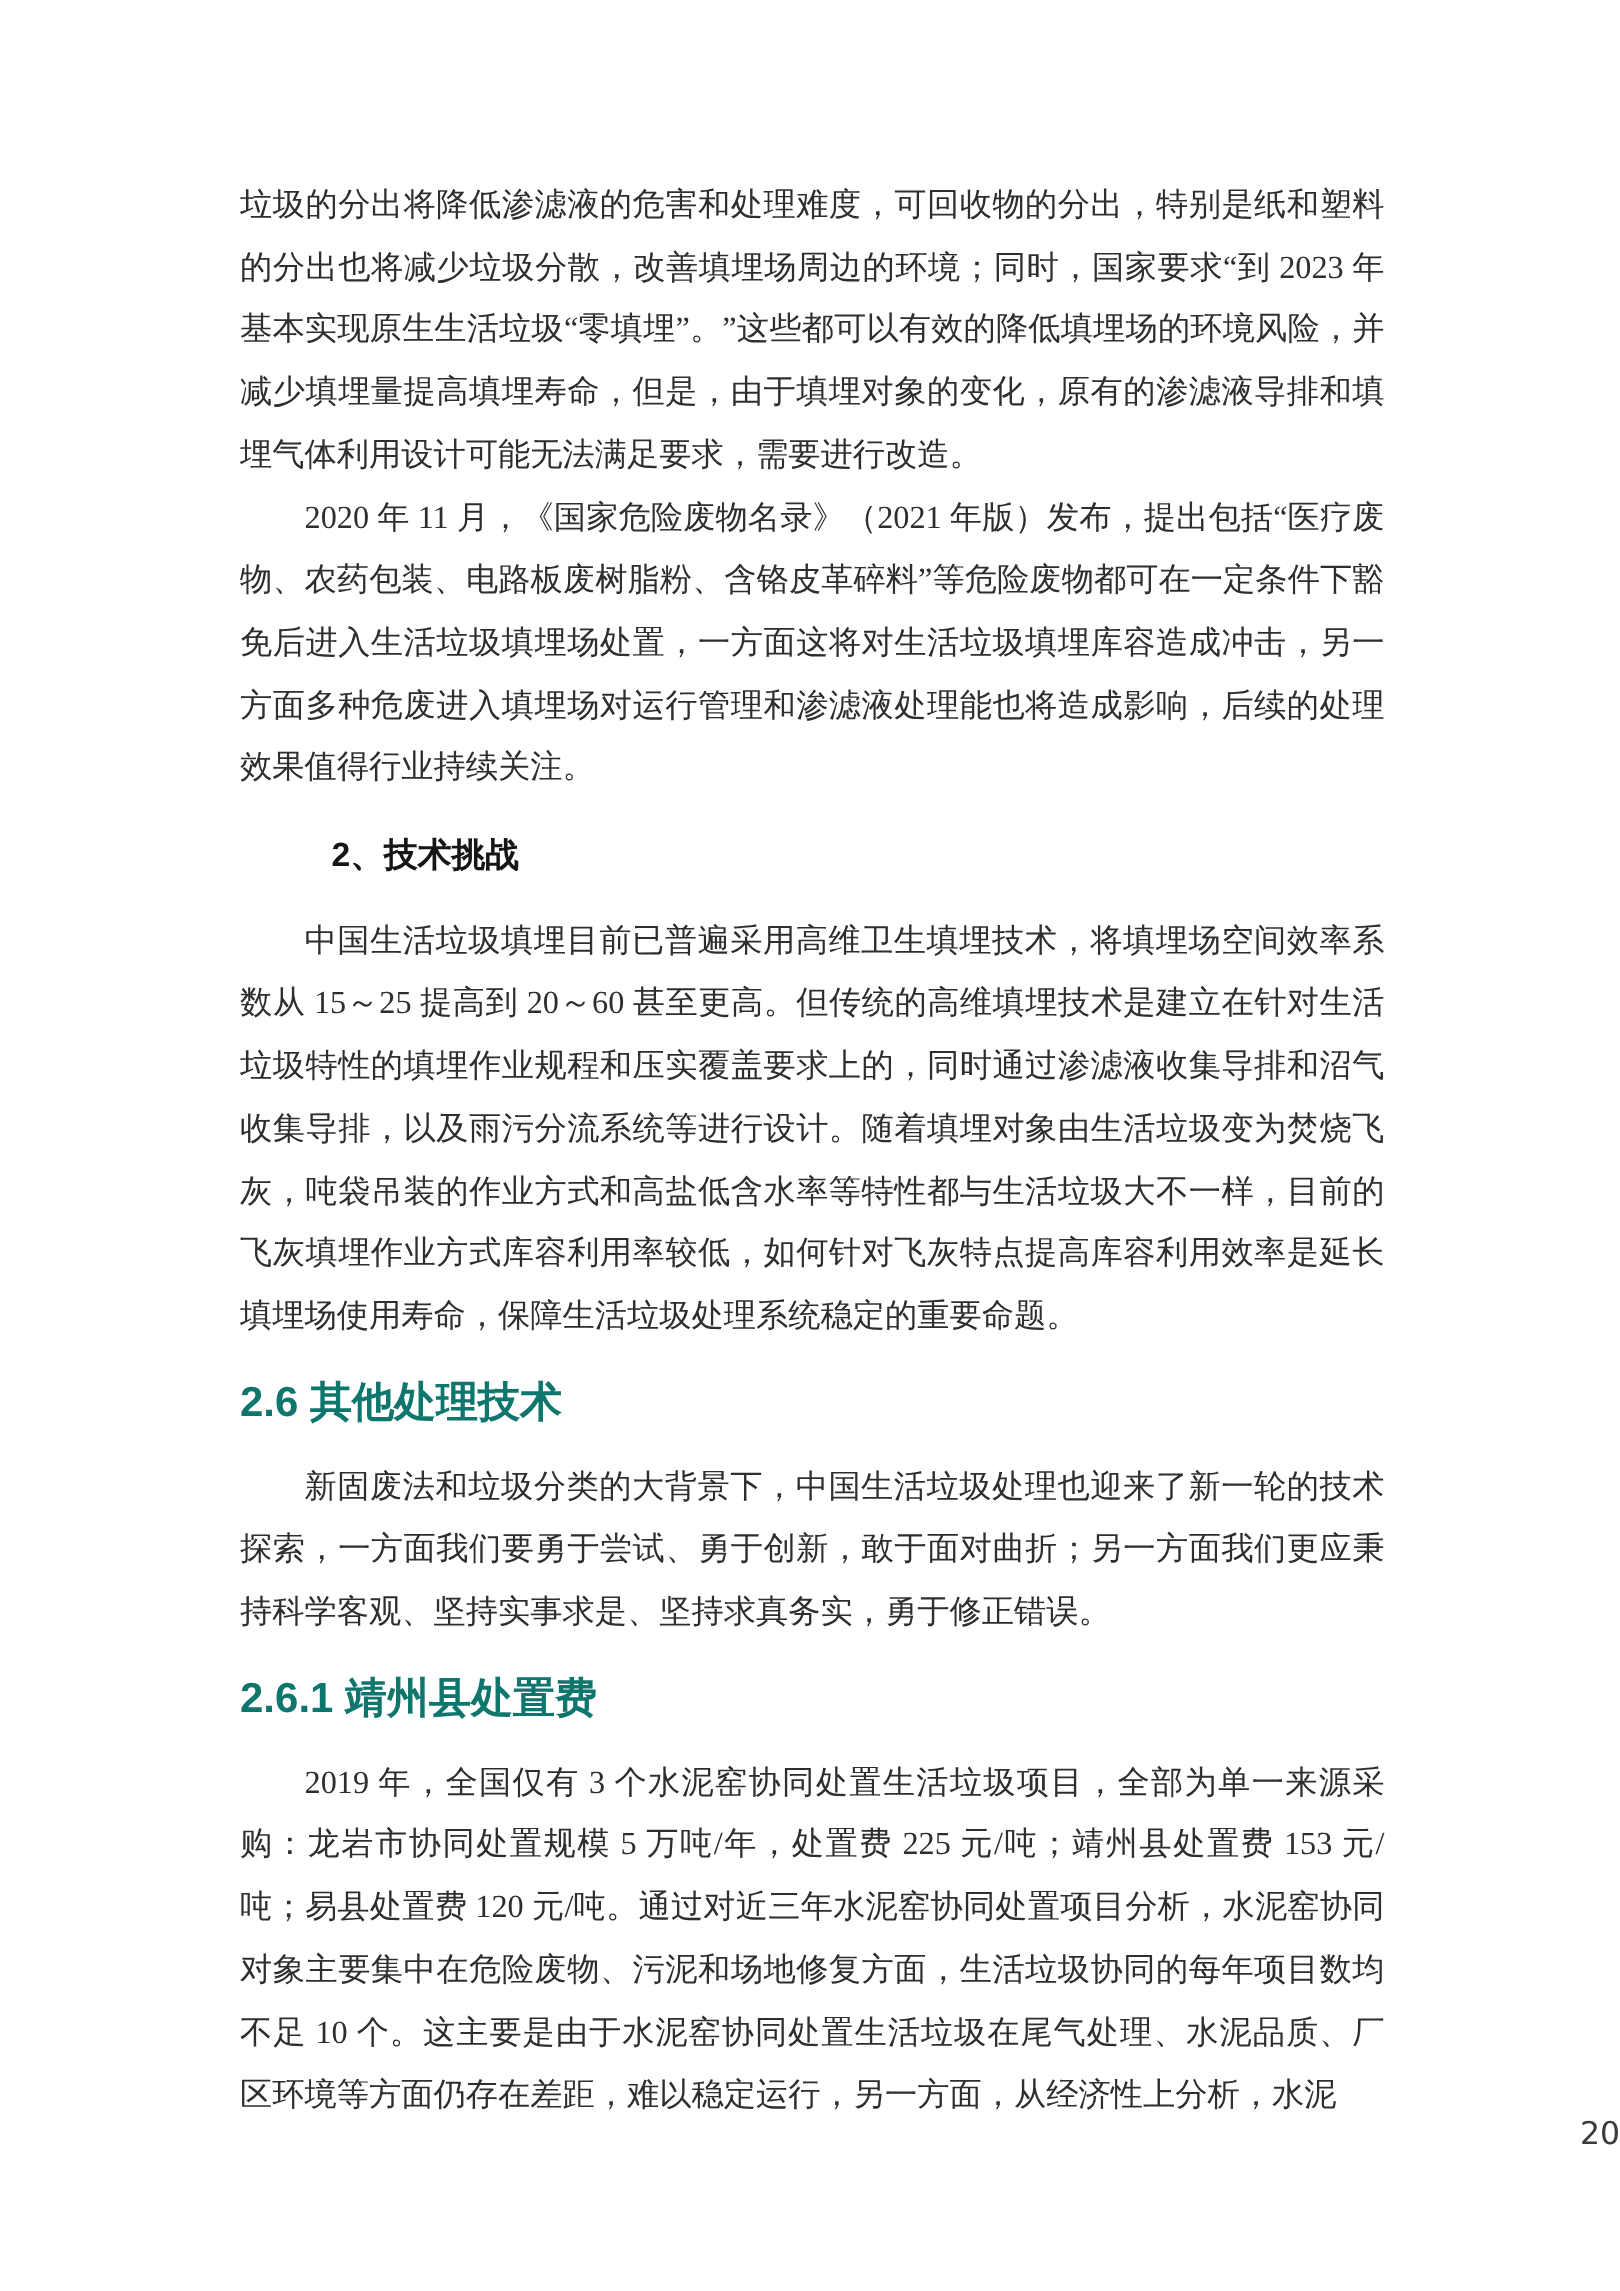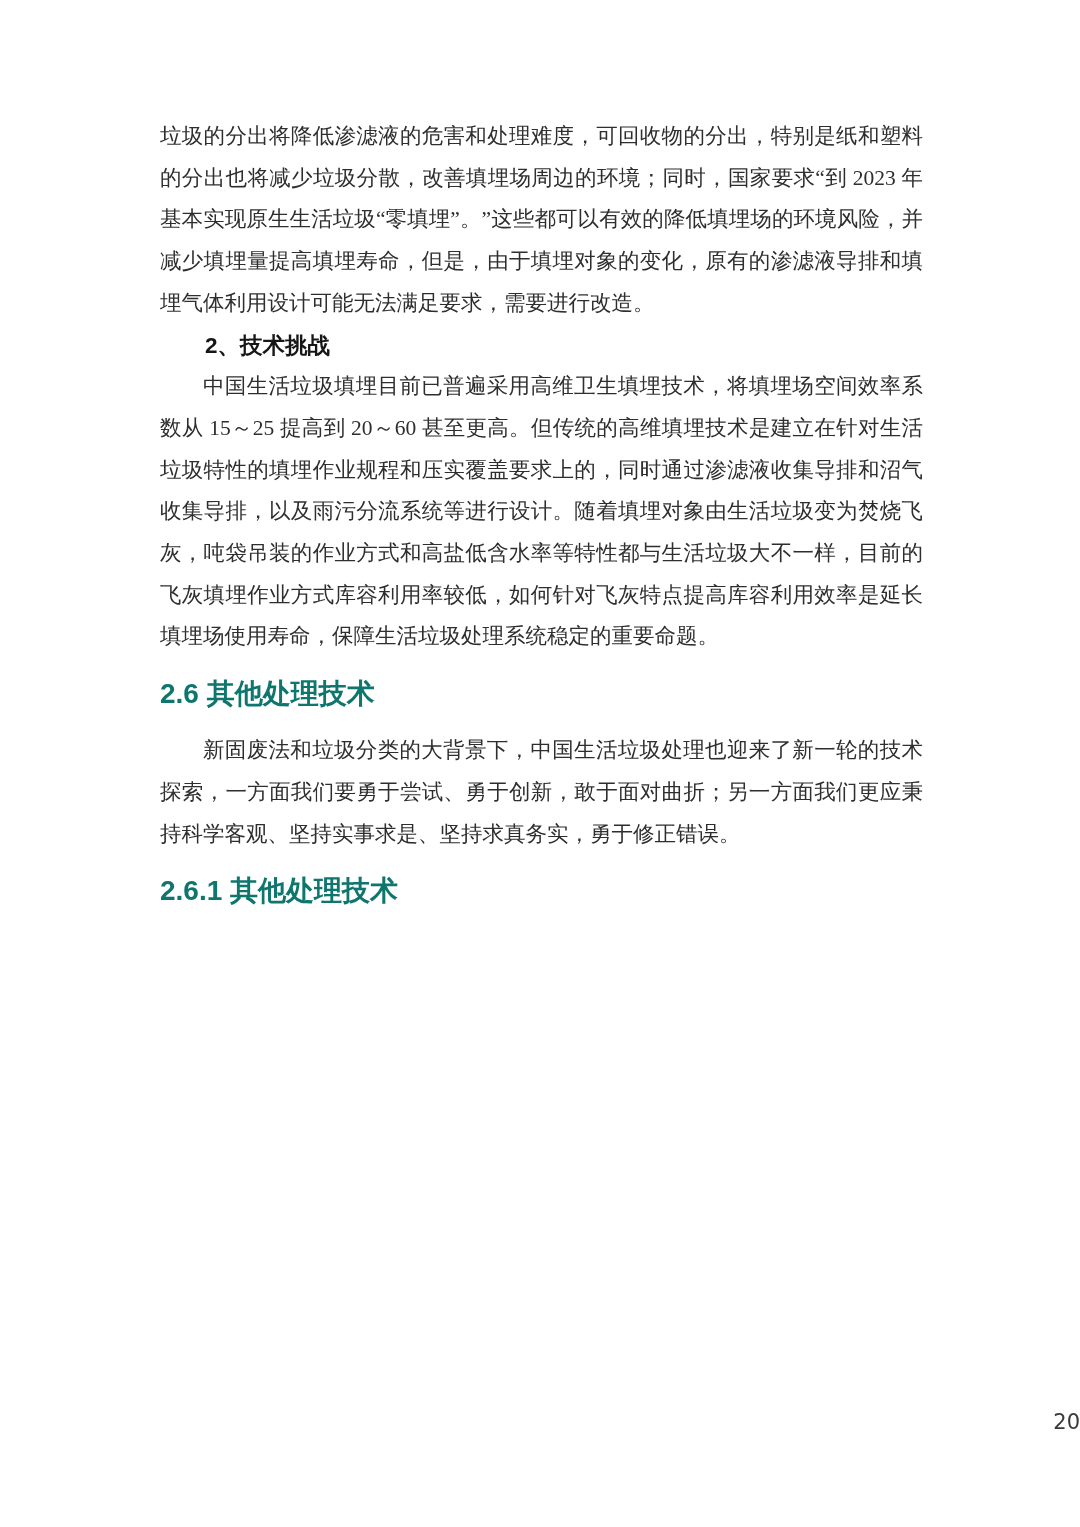--- a/index.html
+++ b/index.html
@@ -37,21 +37,21 @@
   .doc h2 {
     margin: 14px 0 14px 0;
     font-family: "Liberation Sans", "DejaVu Sans", sans-serif;
     font-size: 28px;
     line-height: 44px;
     font-weight: 700;
     color: #0f766e;
     text-align: left;
   }
   .doc h3 {
-    margin: 0;
+    margin: 16px;
     font-family: "Liberation Sans", "DejaVu Sans", sans-serif;
     font-size: 22.5px;
     line-height: 41.7px;
     font-weight: 700;
     color: #161616;
     text-indent: 2em;
     text-align: left;
   }
   .page-number {
     position: absolute;
@@ -83,23 +83,25 @@
     white-space: nowrap;
   }
 </style>
 </head>
 <body>
 
 <div class="page">
 
   <main class="doc">
       <p>垃圾的分出将降低渗滤液的危害和处理难度，可回收物的分出，特别是纸和塑料的分出也将减少垃圾分散，改善填埋场周边的环境；同时，国家要求“到 2023 年基本实现原生生活垃圾“零填埋”。”这些都可以有效的降低填埋场的环境风险，并减少填埋量提高填埋寿命，但是，由于填埋对象的变化，原有的渗滤液导排和填埋气体利用设计可能无法满足要求，需要进行改造。</p>
+      <p class="indent">2020 年 11 月，《国家危险废物名录》（2021 年版）发布，提出包括“医疗废物、农药包装、电路板废树脂粉、含铬皮革碎料”等危险废物都可在一定条件下豁免后进入生活垃圾填埋场处置，一方面这将对生活垃圾填埋库容造成冲击，另一方面多种危废进入填埋场对运行管理和渗滤液处理能也将造成影响，后续的处理效果值得行业持续关注。</p>
       <h3>2、技术挑战</h3>
       <p class="indent">中国生活垃圾填埋目前已普遍采用高维卫生填埋技术，将填埋场空间效率系数从 15～25 提高到 20～60 甚至更高。但传统的高维填埋技术是建立在针对生活垃圾特性的填埋作业规程和压实覆盖要求上的，同时通过渗滤液收集导排和沼气收集导排，以及雨污分流系统等进行设计。随着填埋对象由生活垃圾变为焚烧飞灰，吨袋吊装的作业方式和高盐低含水率等特性都与生活垃圾大不一样，目前的飞灰填埋作业方式库容利用率较低，如何针对飞灰特点提高库容利用效率是延长填埋场使用寿命，保障生活垃圾处理系统稳定的重要命题。</p>
       <h2>2.6 其他处理技术</h2>
       <p class="indent">新固废法和垃圾分类的大背景下，中国生活垃圾处理也迎来了新一轮的技术探索，一方面我们要勇于尝试、勇于创新，敢于面对曲折；另一方面我们更应秉持科学客观、坚持实事求是、坚持求真务实，勇于修正错误。</p>
-      <h2>2.6.1 其他处理技术</h2>
+      <h2>2.6.1 靖州县处置费</h2>
+      <p class="indent">2019 年，全国仅有 3 个水泥窑协同处置生活垃圾项目，全部为单一来源采购：龙岩市协同处置规模 5 万吨/年，处置费 225 元/吨；靖州县处置费 153 元/吨；易县处置费 120 元/吨。通过对近三年水泥窑协同处置项目分析，水泥窑协同对象主要集中在危险废物、污泥和场地修复方面，生活垃圾协同的每年项目数均不足 10 个。这主要是由于水泥窑协同处置生活垃圾在尾气处理、水泥品质、厂区环境等方面仍存在差距，难以稳定运行，另一方面，从经济性上分析，水泥</p>
     </main>
 
   <div class="page-number">20</div>
 
 
 </div>
 
 </body></html>

